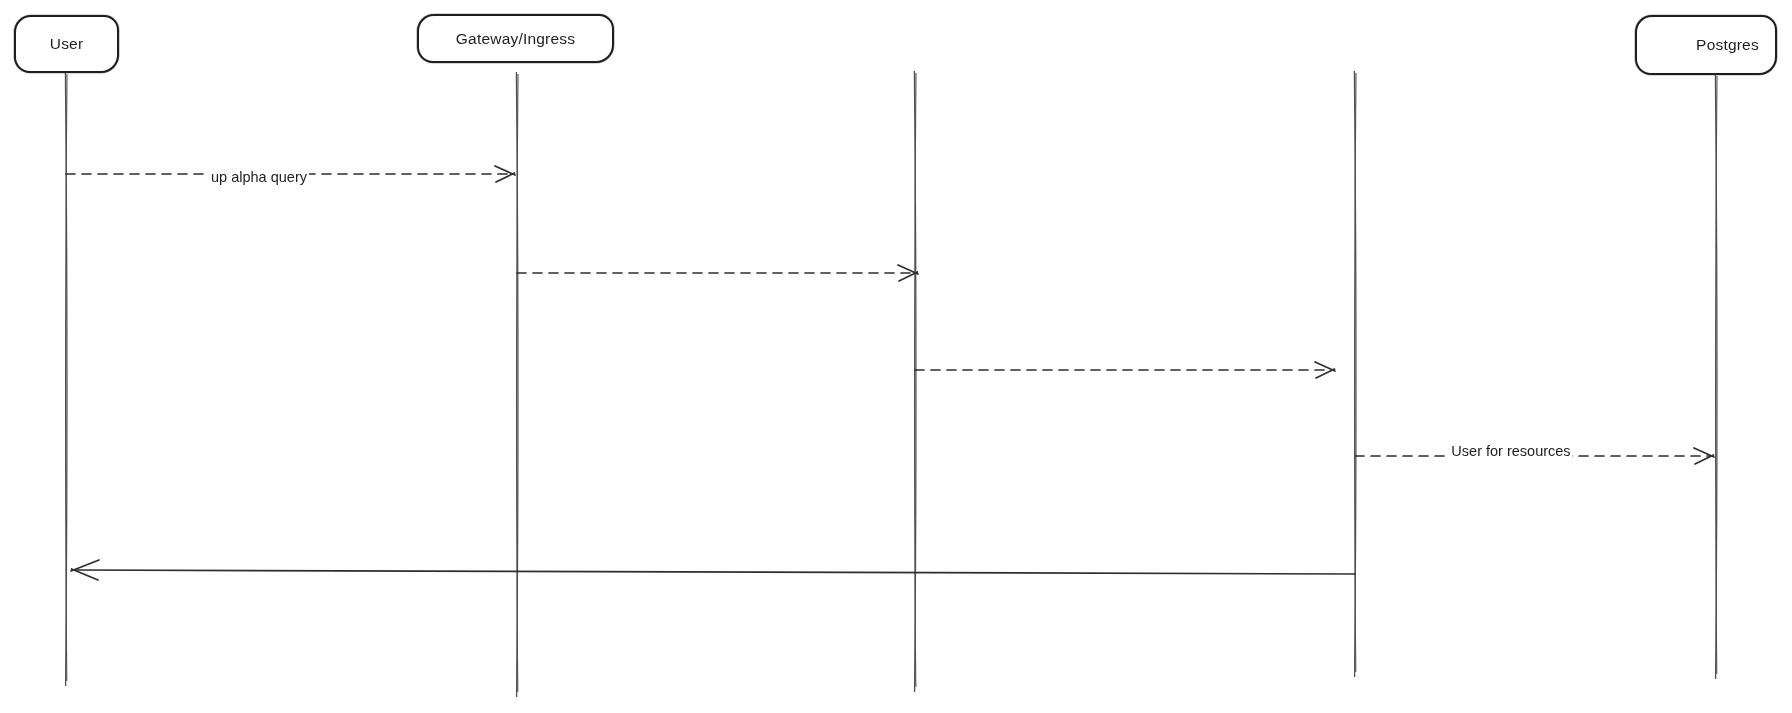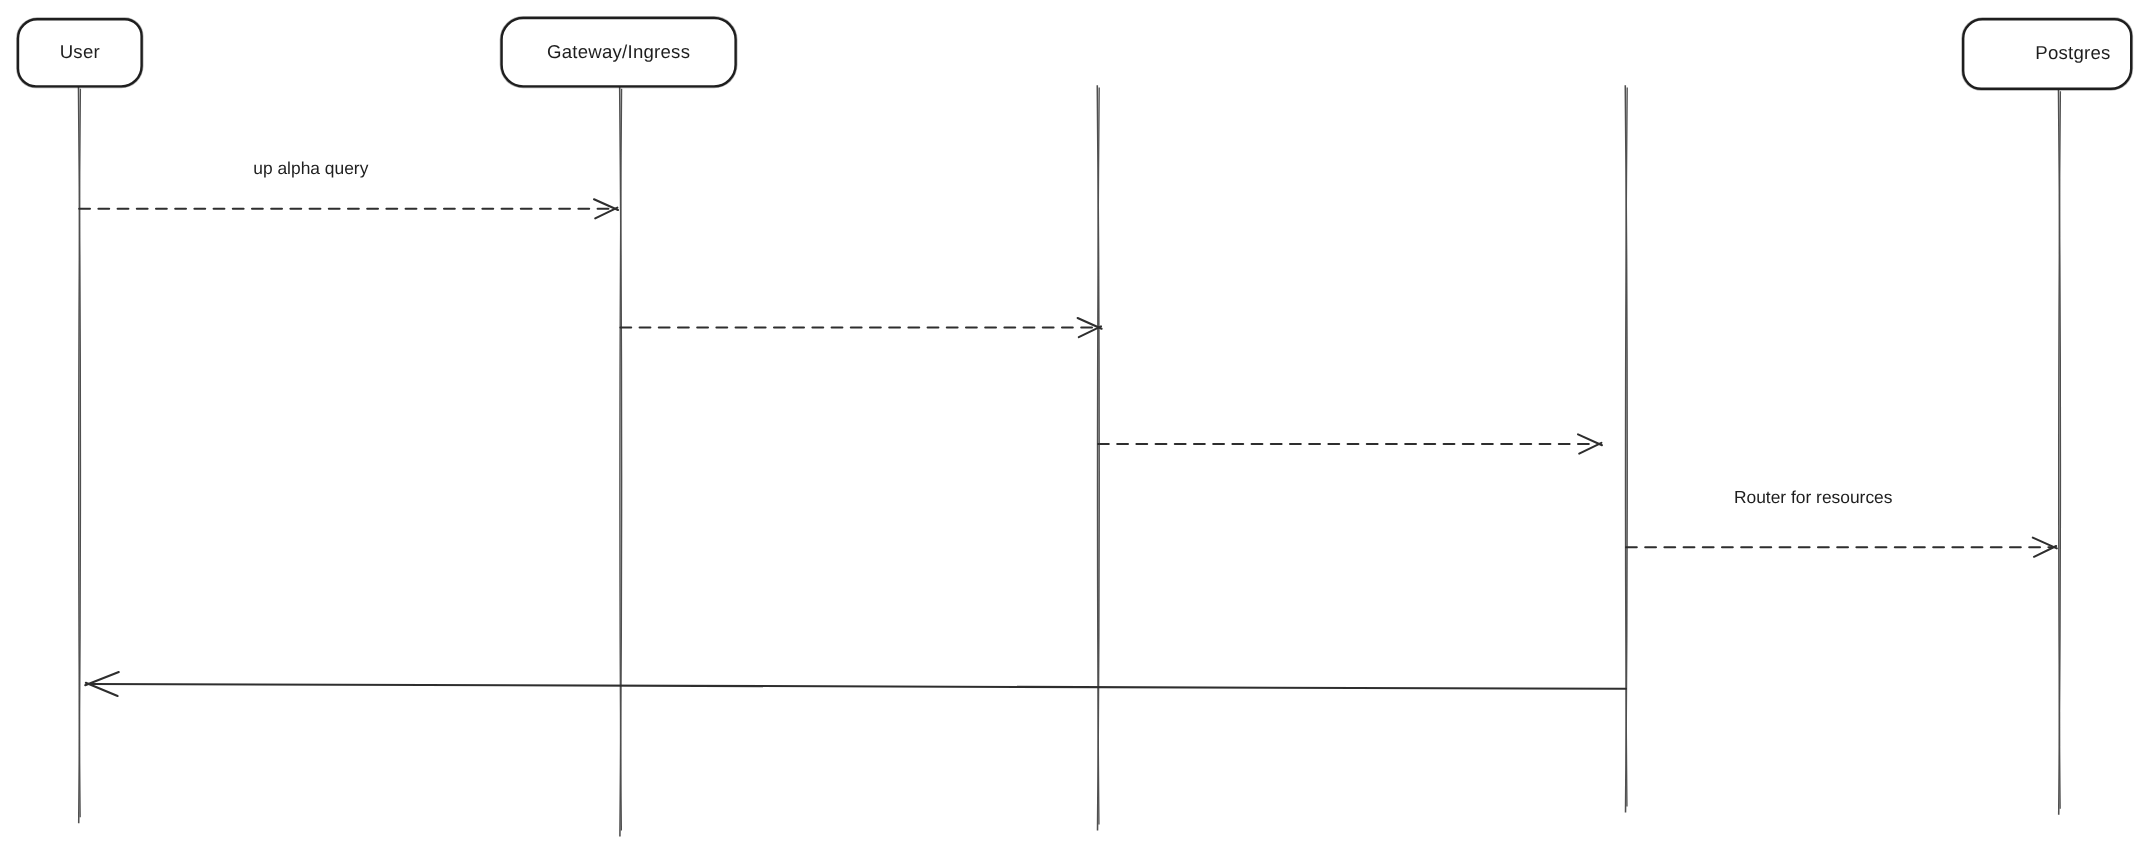--- a/index.html
+++ b/index.html
@@ -42,20 +42,21 @@
   }
   .msg-label {
     position: absolute;
     transform: translate(-50%, -50%);
     font-size: 14.5px;
     color: #1e1e1e;
     white-space: nowrap;
     z-index: 3;
     background: #ffffff;
     padding: 0 2px;
+    margin-top: 36px;
   }
 </style>
 </head>
 <body>
 
 <div id="stage">
 
   <svg id="arrow-layer" width="1792" height="713" viewBox="0 0 1792 713" xmlns="http://www.w3.org/2000/svg">
       <path d="M 65.4 72 Q 68.4 379 65.6 686" stroke="#4f4f4f" stroke-width="1.3" fill="none"></path>
       <path d="M 67 74 Q 64.2 407 66.8 681" stroke="#4f4f4f" stroke-width="1.1" fill="none"></path>
@@ -80,23 +81,23 @@
       <path d="M 1694 448 L 1714 457" stroke="#2e2e2e" stroke-width="1.7" stroke-linecap="round" fill="none"></path>
       <path d="M 1695 464 L 1713.5 455" stroke="#2e2e2e" stroke-width="1.7" stroke-linecap="round" fill="none"></path>
       <line x1="1355" y1="574" x2="75" y2="570" stroke="#2e2e2e" stroke-width="1.7" stroke-linecap="round"></line>
       <path d="M 99 560 L 71 571" stroke="#2e2e2e" stroke-width="1.7" stroke-linecap="round" fill="none"></path>
       <path d="M 98 580 L 71.5 569" stroke="#2e2e2e" stroke-width="1.7" stroke-linecap="round" fill="none"></path>
     </svg>
 
   <div class="actor" style="left: 14px; top: 15px; width: 105px; height: 58px;">
     <span>User</span>
   </div>
-  <div class="actor" style="left: 417px; top: 14px; width: 197px; height: 59px; border-radius: 19px;">
+  <div class="actor" style="left: 417px; top: 14px; width: 197px; height: 49px;">
     <span>Gateway/Ingress</span>
   </div>
   <div class="actor" style="left: 1635px; top: 15px; width: 142px; height: 60px; padding-left: 43px;">
     <span>Postgres</span>
   </div>
 
   <div class="msg-label" style="left: 259px; top: 141px;">up alpha query</div>
-  <div class="msg-label" style="left: 1511px; top: 415px;">Router for resources</div>
+  <div class="msg-label" style="left: 1511px; top: 415px;">User for resources</div>
 
 </div>
 
 </body></html>

